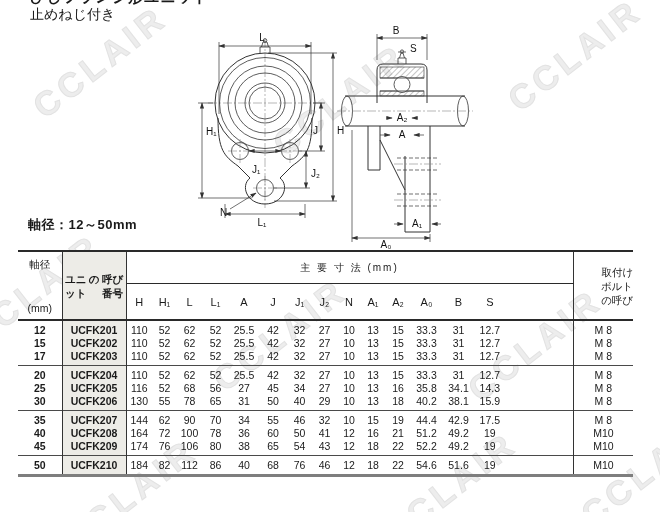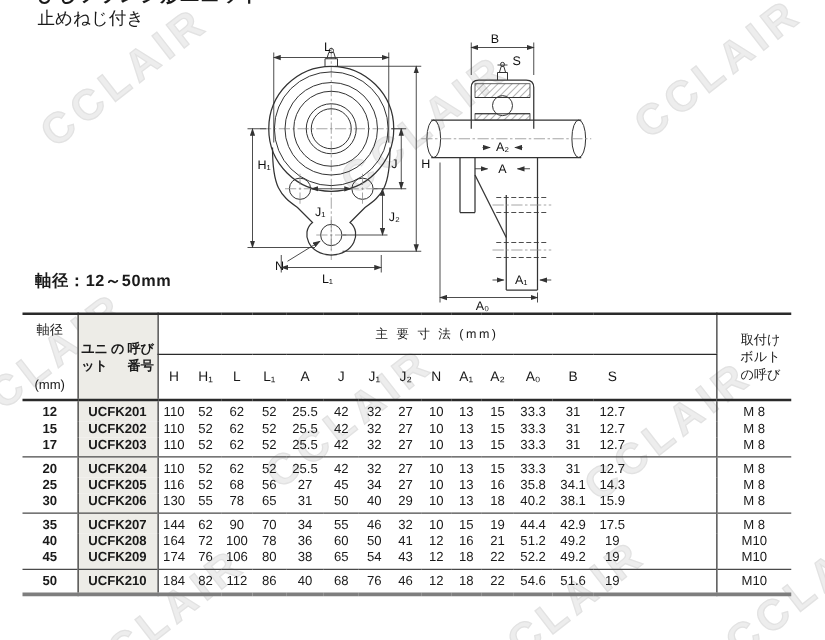--- a/index.html
+++ b/index.html
@@ -40,21 +40,21 @@
   .unit-cell{background:var(--pn-bg,#edece7);border-left:1px solid #333;border-right:1px solid #333;font-weight:bold;}
   .bolt-cell{border-left:1px solid #333;}
   .shaft-cell{font-weight:bold;}
   thead .bb{border-bottom:2px solid #2a2a2a;}
   .dims-g{height:30px;border-bottom:1px solid #2a2a2a;font-size:10px;letter-spacing:2px;}
   .dim-h{height:34px;font-size:11px;}
   .s-col{padding-right:68px;}
   .hdr-col{vertical-align:middle;}
   .shaft-h-inner{display:flex;flex-direction:column;justify-content:space-between;height:56px;padding:4px 0;}
   .unit-h-inner{display:flex;flex-direction:row;justify-content:center;height:100%;line-height:14px;}
-  .bolt-h-inner{display:flex;flex-direction:column;justify-content:center;height:100%;line-height:14px;text-align:center;padding-left:10px;}
+  .bolt-h-inner{display:flex;flex-direction:column;justify-content:center;height:100%;line-height:14px;text-align:right;padding-left:10px;}
   tbody.grp tr:first-child td{padding-top:3px;}
   tbody.grp tr:last-child td{padding-bottom:3px;}
   tbody.grp:not(.first) tr:first-child td{border-top:1px solid #4a4a4a;}
 </style>
 </head>
 <body>
 
 <div class="wm" style="left:100px;top:62px">CCLAIR</div>
 <div class="wm" style="left:340px;top:100px">CCLAIR</div>
 <div class="wm" style="left:575px;top:55px">CCLAIR</div>

